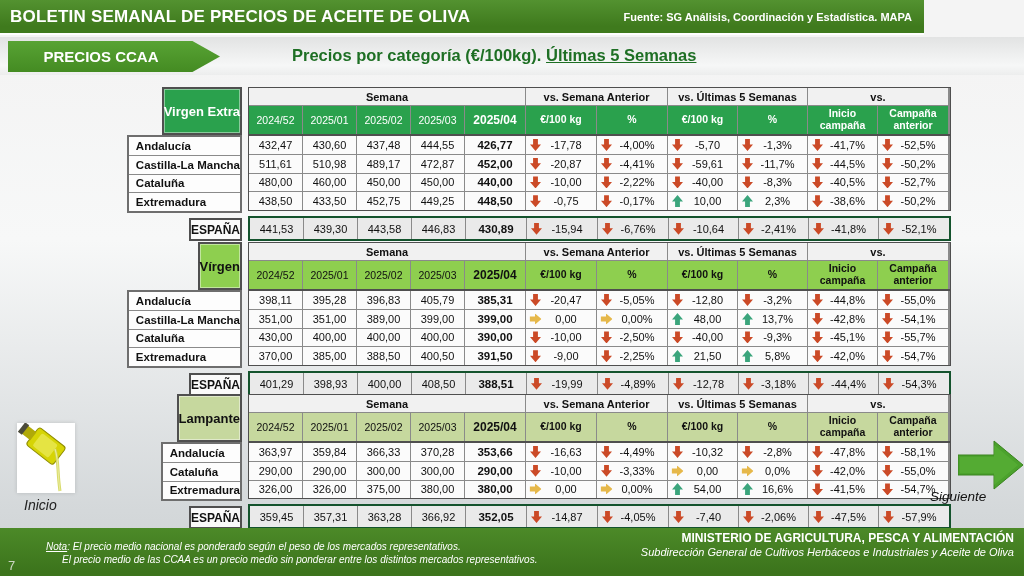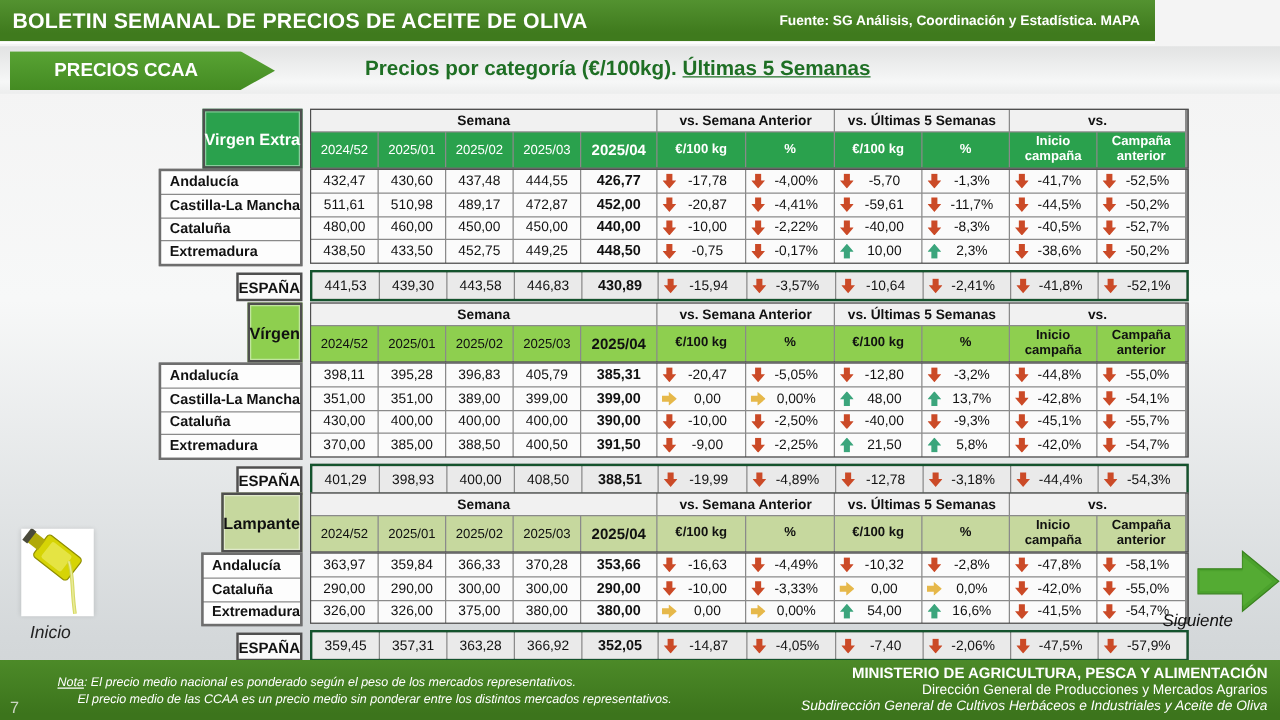--- a/index.html
+++ b/index.html
@@ -287,21 +287,21 @@
           <div class="numcell tot">439,30</div>
           <div class="numcell tot">443,58</div>
           <div class="numcell tot">446,83</div>
           <div class="numcell tot last">430,89</div>
           <div class="compcell tot">
             <div class="arr down" style="background: rgb(203, 74, 39);"></div>
             <span class="val">-15,94</span>
           </div>
           <div class="compcell tot">
             <div class="arr down" style="background: rgb(203, 74, 39);"></div>
-            <span class="val">-3,57%</span>
+            <span class="val">-6,76%</span>
           </div>
           <div class="compcell tot">
             <div class="arr down" style="background: rgb(203, 74, 39);"></div>
             <span class="val">-10,64</span>
           </div>
           <div class="compcell tot">
             <div class="arr down" style="background: rgb(203, 74, 39);"></div>
             <span class="val">-2,41%</span>
           </div>
           <div class="compcell tot">
@@ -671,16 +671,15 @@
 <div class="next-label">Siguiente</div>
 
 <div class="footer">
   <div class="page-num">7</div>
   <div class="note">
     <div><span class="u">Nota</span><span>: El precio medio nacional es ponderado según el peso de los mercados representativos.</span></div>
     <div class="l2">El precio medio de las CCAA es un precio medio sin ponderar entre los distintos mercados representativos.</div>
   </div>
   <div class="ministry">
     <div class="m1">MINISTERIO DE AGRICULTURA, PESCA Y ALIMENTACIÓN</div>
-    <div class="m2">Dirección General de Producciones y Mercados Agrarios</div>
     <div class="m3">Subdirección General de Cultivos Herbáceos e Industriales y Aceite de Oliva</div>
   </div>
 </div>
 
 </body></html>

